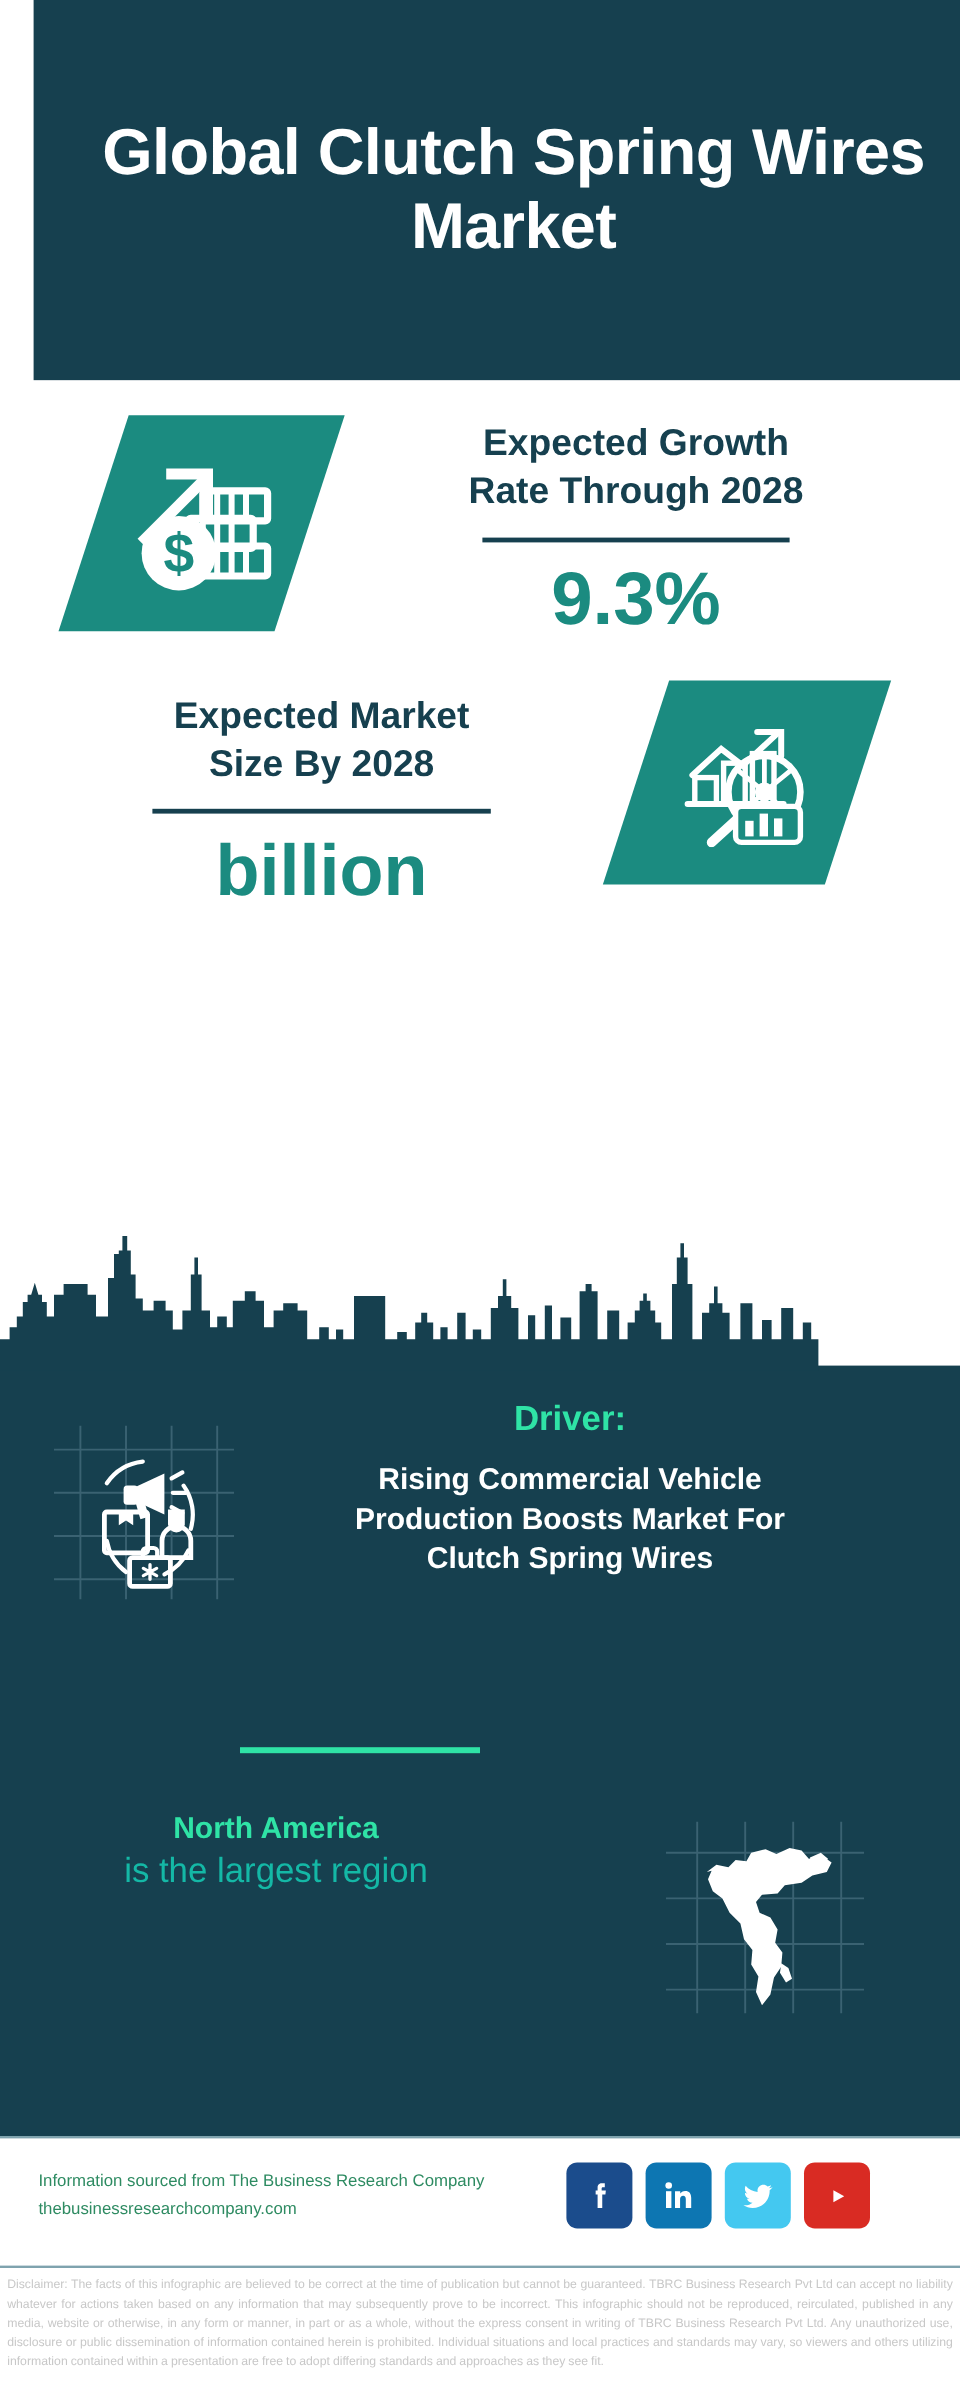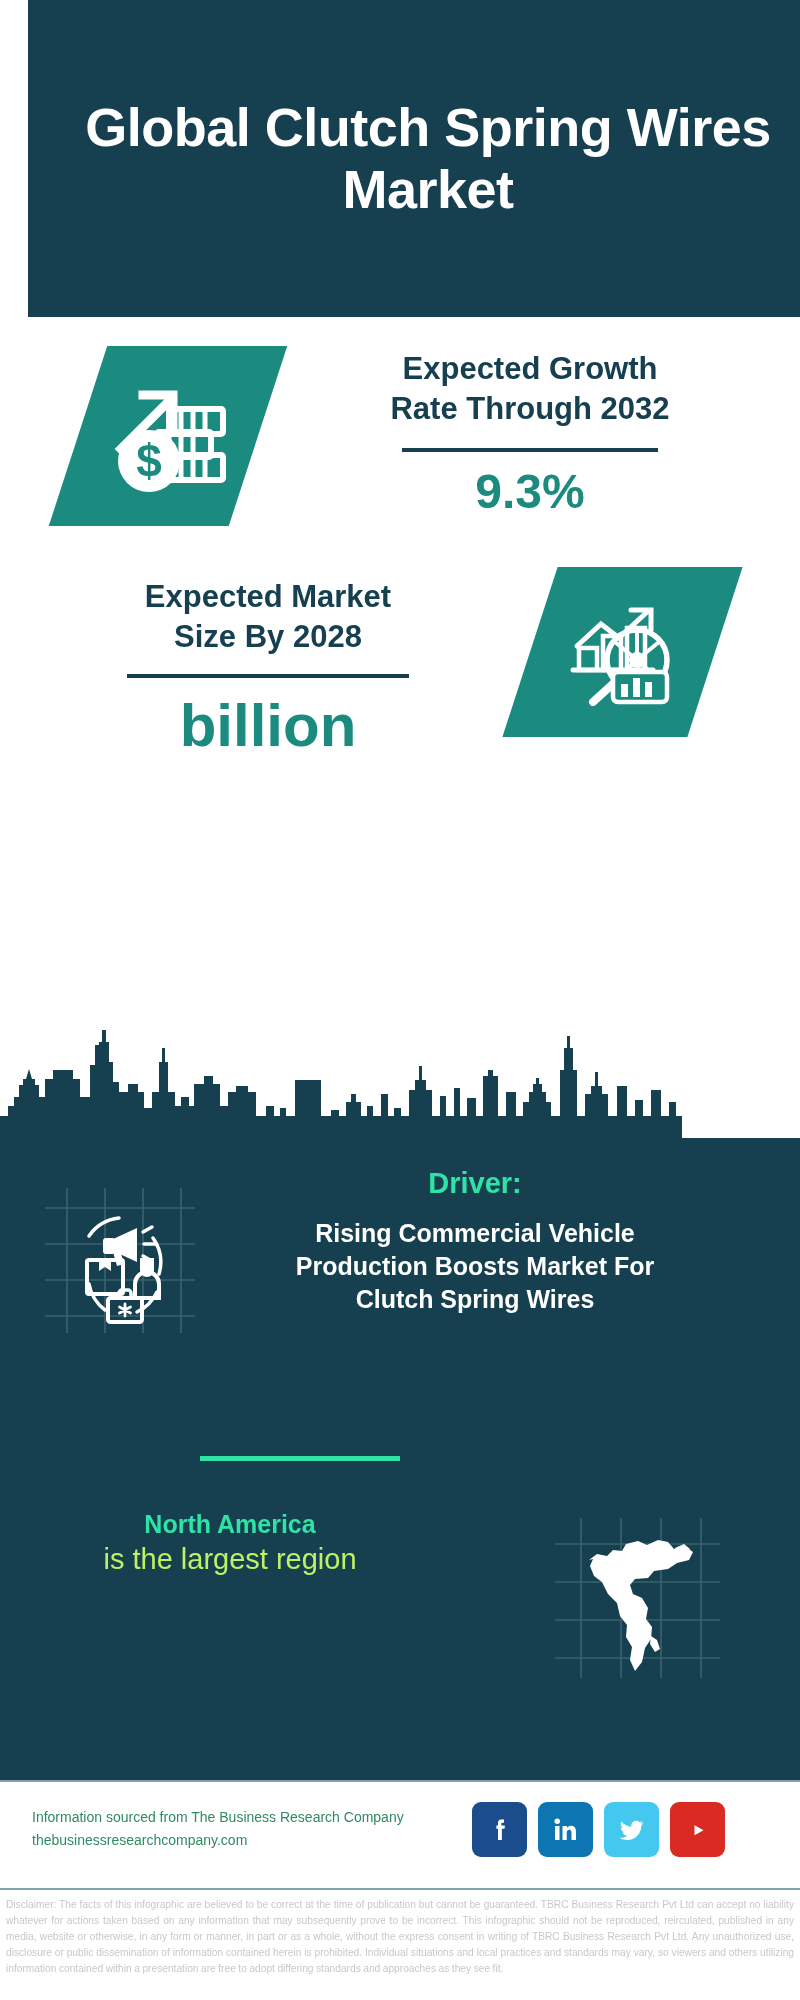--- a/index.html
+++ b/index.html
@@ -94,21 +94,21 @@
     line-height: 1.28;
   }
   .stat-rule {
     height: 4px;
     background: #16404F;
     width: 256px;
     margin: 20px auto 14px auto;
   }
   .stat-value {
     color: #1B8B80;
-    font-size: 48px;
+    font-size: 62px;
     font-weight: bold;
     line-height: 1.1;
   }
 
   
   .size-block {
     position: absolute;
     left: 0; top: 240px;
     width: 800px;
     height: 360px;
@@ -208,21 +208,21 @@
     width: 420px;
     text-align: center;
   }
   .region-name {
     color: #2FE3A6;
     font-size: 25px;
     font-weight: bold;
     line-height: 1.3;
   }
   .region-sub {
-    color: #bef264;
+    color: #14b8a6;
     font-size: 29px;
     font-weight: 400;
     line-height: 1.3;
   }
   .region-map-box {
     left: 555px; top: 10px;
     width: 165px; height: 160px;
   }
 
   
@@ -323,21 +323,21 @@
             <path d="M74 80 v21 M86 80 v21 M98 80 v21" stroke="#ffffff" stroke-width="5"></path>
 
             <circle cx="42" cy="84" r="31" fill="#ffffff"></circle>
             <text x="42" y="100" font-family="Liberation Sans, sans-serif" font-size="46" font-weight="bold" fill="#1B8B80" text-anchor="middle">$</text>
           </svg>
         </div>
       </div>
 
       <div class="growth-text">
         <div class="stat-label">Expected Growth</div>
-        <div class="stat-label">Rate Through 2032</div>
+        <div class="stat-label">Rate Through 2028</div>
         <div class="stat-rule"></div>
         <div class="stat-value">9.3%</div>
       </div>
     </div>
 
     <div class="size-block">
 
       <div class="size-text">
         <div class="stat-label">Expected Market</div>
         <div class="stat-label">Size By 2028</div>

